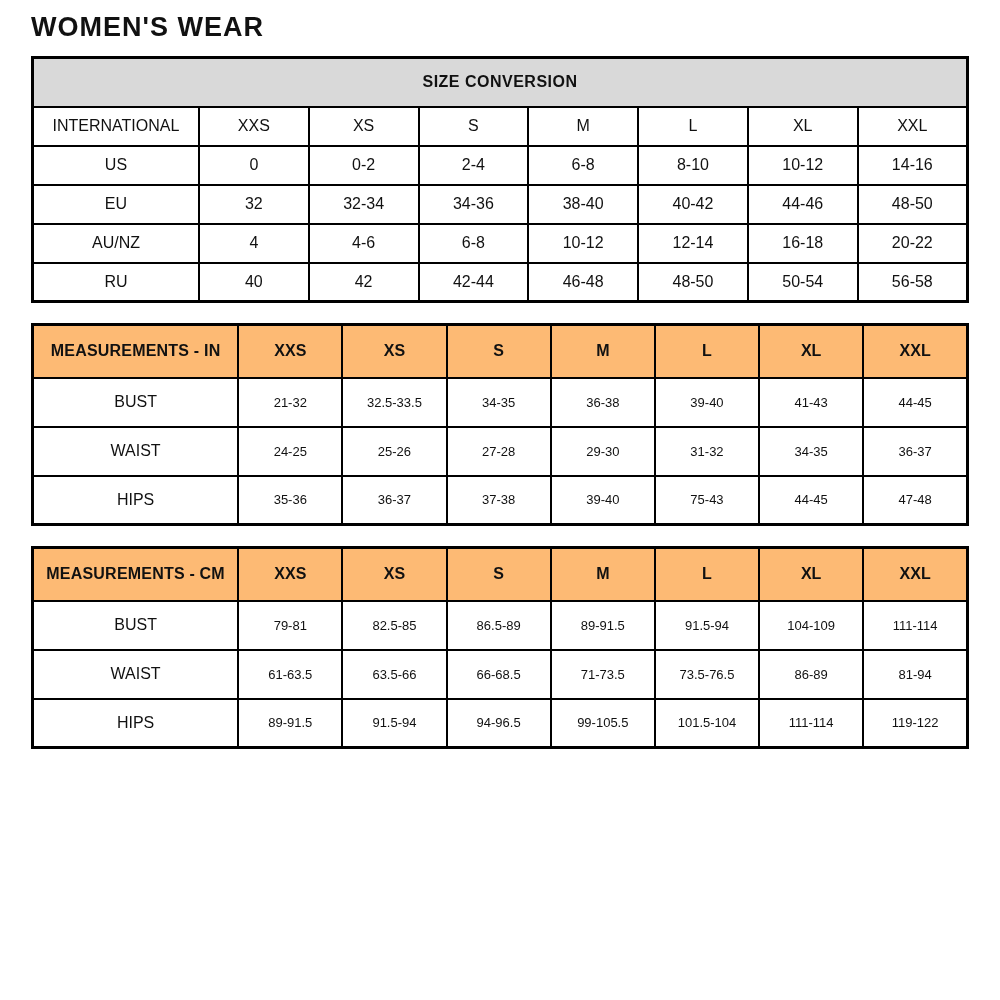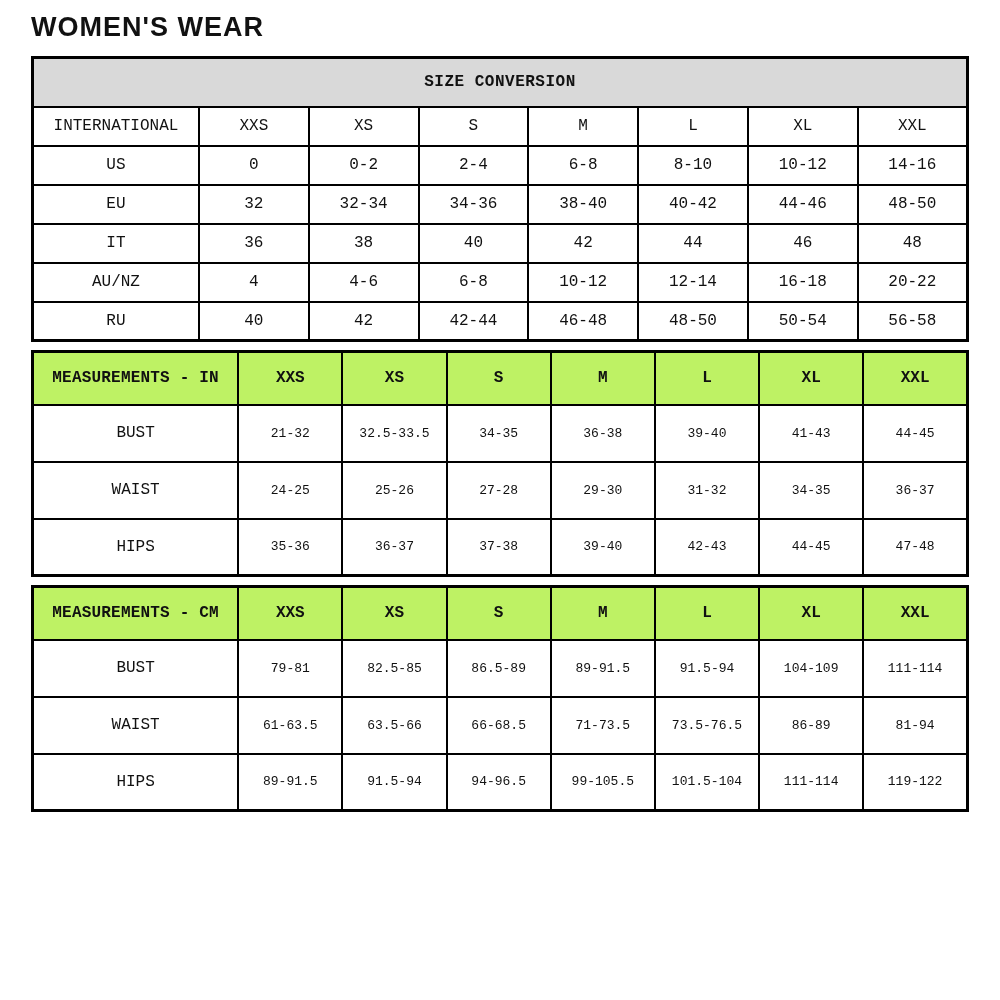--- a/index.html
+++ b/index.html
@@ -21,22 +21,21 @@
     font-size: 27px;
     font-weight: bold;
     letter-spacing: 1px;
     margin: 3px 0 13px 0;
   }
   table {
     width: 100%;
     border-collapse: collapse;
     table-layout: fixed;
     border: 3px solid #000000;
-    margin-bottom: 8px;
-    font-family: Liberation Mono, monospace;
+    margin-bottom: 20px;
   }
   td, th {
     border: 2px solid #000000;
     text-align: center;
     vertical-align: middle;
     padding: 0 4px;
     overflow: hidden;
   }
   
   .t-conv thead th {
@@ -48,29 +47,29 @@
   }
   .t-conv tbody td {
     height: 39px;
     font-size: 16px;
     font-weight: normal;
   }
   .t-conv col.c-label { width: 17.8%; }
   .t-conv col.c-size  { width: 11.742%; }
   
   .t-meas thead th {
-    background: #bef264;
+    background: #fdba74;
     height: 53px;
     font-size: 16px;
     font-weight: bold;
     text-align: center;
   }
   .t-meas thead th.meas-title { font-size: 16px; letter-spacing: 0.2px; }
   .t-meas tbody td {
-    height: 57px;
+    height: 49px;
     font-size: 13px;
     font-weight: normal;
   }
   .t-meas tbody td.row-label {
     font-size: 16px;
   }
   .t-meas col.c-label { width: 22%; }
   .t-meas col.c-size  { width: 11.142%; }
 </style>
 </head>
@@ -119,30 +118,20 @@
         </tr>
         <tr>
           <td class="row-label">EU</td>
           <td>32</td>
           <td>32-34</td>
           <td>34-36</td>
           <td>38-40</td>
           <td>40-42</td>
           <td>44-46</td>
           <td>48-50</td>
-        </tr>
-        <tr>
-          <td class="row-label">IT</td>
-          <td>36</td>
-          <td>38</td>
-          <td>40</td>
-          <td>42</td>
-          <td>44</td>
-          <td>46</td>
-          <td>48</td>
         </tr>
         <tr>
           <td class="row-label">AU/NZ</td>
           <td>4</td>
           <td>4-6</td>
           <td>6-8</td>
           <td>10-12</td>
           <td>12-14</td>
           <td>16-18</td>
           <td>20-22</td>
@@ -203,21 +192,21 @@
           <td>31-32</td>
           <td>34-35</td>
           <td>36-37</td>
         </tr>
         <tr>
           <td class="row-label">HIPS</td>
           <td>35-36</td>
           <td>36-37</td>
           <td>37-38</td>
           <td>39-40</td>
-          <td>42-43</td>
+          <td>75-43</td>
           <td>44-45</td>
           <td>47-48</td>
         </tr>
       </tbody>
   </table>
 
   <table class="t-meas" id="table-measurements-cm">
     <colgroup>
       <col class="c-label">
       <col class="c-size">

